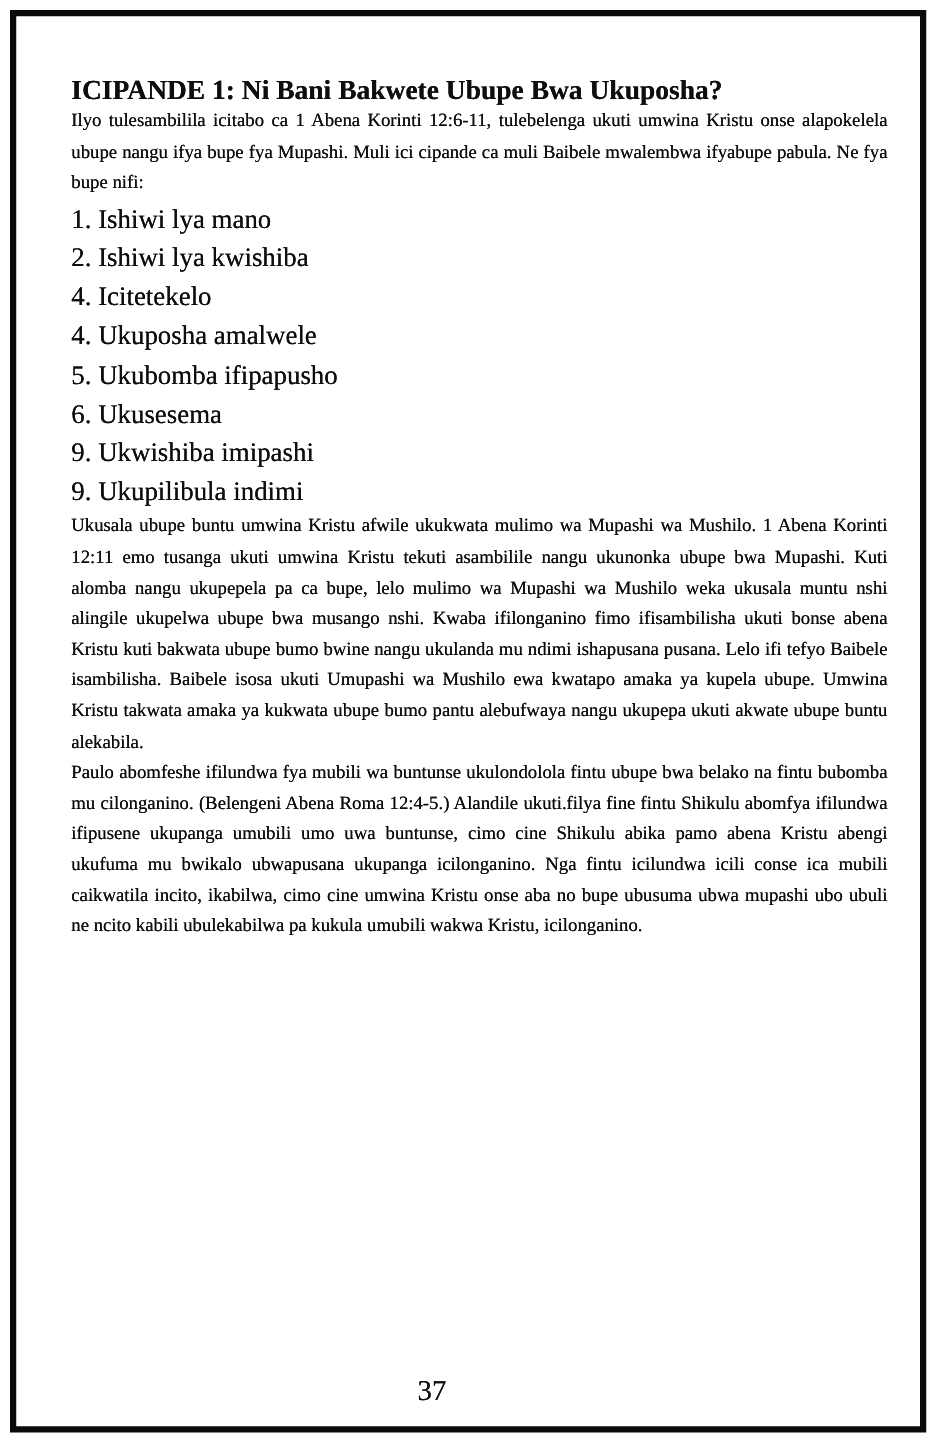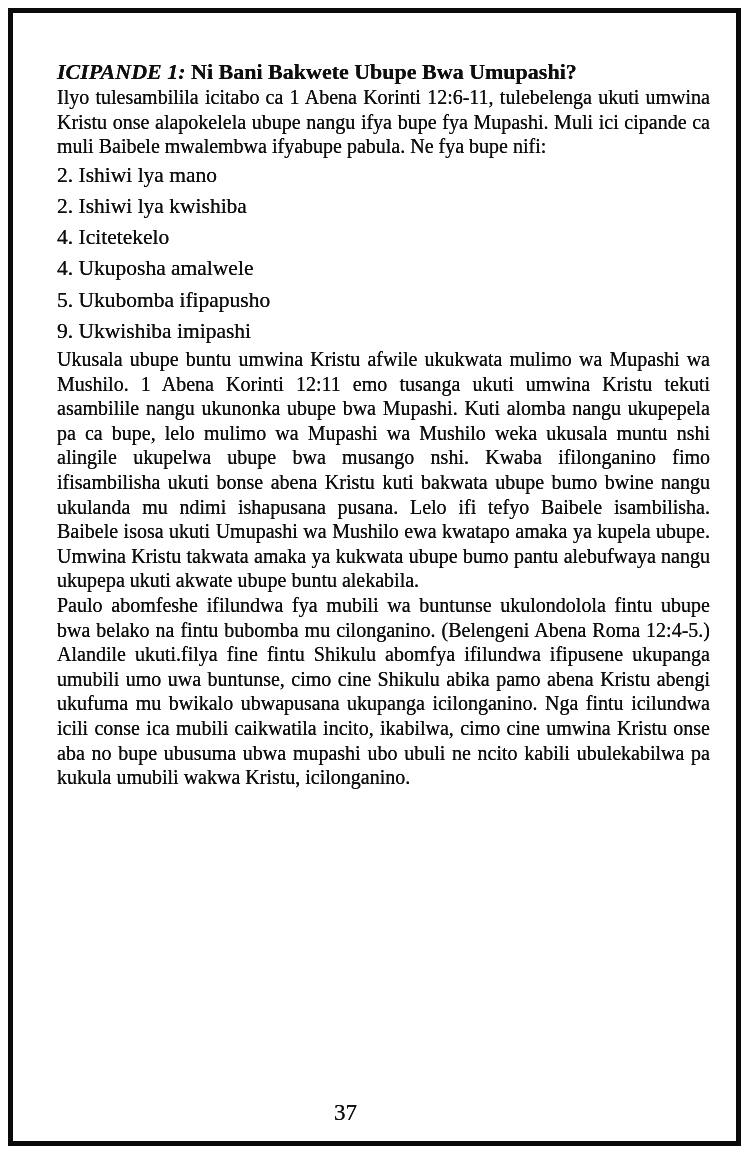--- a/index.html
+++ b/index.html
@@ -31,24 +31,23 @@
     width: 653px;
     text-shadow: 0 0 0.45px currentColor; 
   }
   .section-heading {
     font-size: 22px;
     line-height: 27px;
     margin: 0;
   }
   .heading-label {
     font-weight: bold;
-    font-style: italic;
   }
   .body-para {
-    font-size: 20px;
+    font-size: 15px;
     line-height: 24.6px;
     text-align: justify;
     margin: 0;
   }
   .gift-list {
     font-size: 21.5px;
     line-height: 31.2px;
     margin: 1px 0 0 0;
   }
   .gift-list .list-item {
@@ -65,31 +64,33 @@
     text-shadow: 0 0 0.4px currentColor;
   }
 </style>
 </head>
 <body>
 
 <div class="scan-frame"></div>
 
 <div class="content">
 
-  <h2 class="section-heading"><span class="heading-label">ICIPANDE 1:</span> <span class="heading-title">Ni Bani Bakwete Ubupe Bwa Umupashi?</span></h2>
+  <h2 class="section-heading"><span class="heading-label">ICIPANDE 1:</span> <span class="heading-title">Ni Bani Bakwete Ubupe Bwa Ukuposha?</span></h2>
 
   <p class="body-para">Ilyo tulesambilila icitabo ca 1 Abena Korinti 12:6-11, tulebelenga ukuti umwina Kristu onse alapokelela ubupe nangu ifya bupe fya Mupashi. Muli ici cipande ca muli Baibele mwalembwa ifyabupe pabula. Ne fya bupe nifi:</p>
 
   <div class="gift-list">
-    <div class="list-item">2. Ishiwi lya mano</div>
+    <div class="list-item">1. Ishiwi lya mano</div>
     <div class="list-item">2. Ishiwi lya kwishiba</div>
     <div class="list-item">4. Icitetekelo</div>
     <div class="list-item">4. Ukuposha amalwele</div>
     <div class="list-item">5. Ukubomba ifipapusho</div>
+    <div class="list-item">6. Ukusesema</div>
     <div class="list-item">9. Ukwishiba imipashi</div>
+    <div class="list-item">9. Ukupilibula indimi</div>
   </div>
 
   <p class="body-para">Ukusala ubupe buntu umwina Kristu afwile ukukwata mulimo wa Mupashi wa Mushilo. 1 Abena Korinti 12:11 emo tusanga ukuti umwina Kristu tekuti asambilile nangu ukunonka ubupe bwa Mupashi. Kuti alomba nangu ukupepela pa ca bupe, lelo mulimo wa Mupashi wa Mushilo weka ukusala muntu nshi alingile ukupelwa ubupe bwa musango nshi. Kwaba ifilonganino fimo ifisambilisha ukuti bonse abena Kristu kuti bakwata ubupe bumo bwine nangu ukulanda mu ndimi ishapusana pusana. Lelo ifi tefyo Baibele isambilisha. Baibele isosa ukuti Umupashi wa Mushilo ewa kwatapo amaka ya kupela ubupe. Umwina Kristu takwata amaka ya kukwata ubupe bumo pantu alebufwaya nangu ukupepa ukuti akwate ubupe buntu alekabila.</p>
 
 
   <p class="body-para">Paulo abomfeshe ifilundwa fya mubili wa buntunse ukulondolola fintu ubupe bwa belako na fintu bubomba mu cilonganino. (Belengeni Abena Roma 12:4-5.) Alandile ukuti.filya fine fintu Shikulu abomfya ifilundwa ifipusene ukupanga umubili umo uwa buntunse, cimo cine Shikulu abika pamo abena Kristu abengi ukufuma mu bwikalo ubwapusana ukupanga icilonganino. Nga fintu icilundwa icili conse ica mubili caikwatila incito, ikabilwa, cimo cine umwina Kristu onse aba no bupe ubusuma ubwa mupashi ubo ubuli ne ncito kabili ubulekabilwa pa kukula umubili wakwa Kristu, icilonganino.</p>
 
 </div>
 
 <div class="page-number">37</div>

